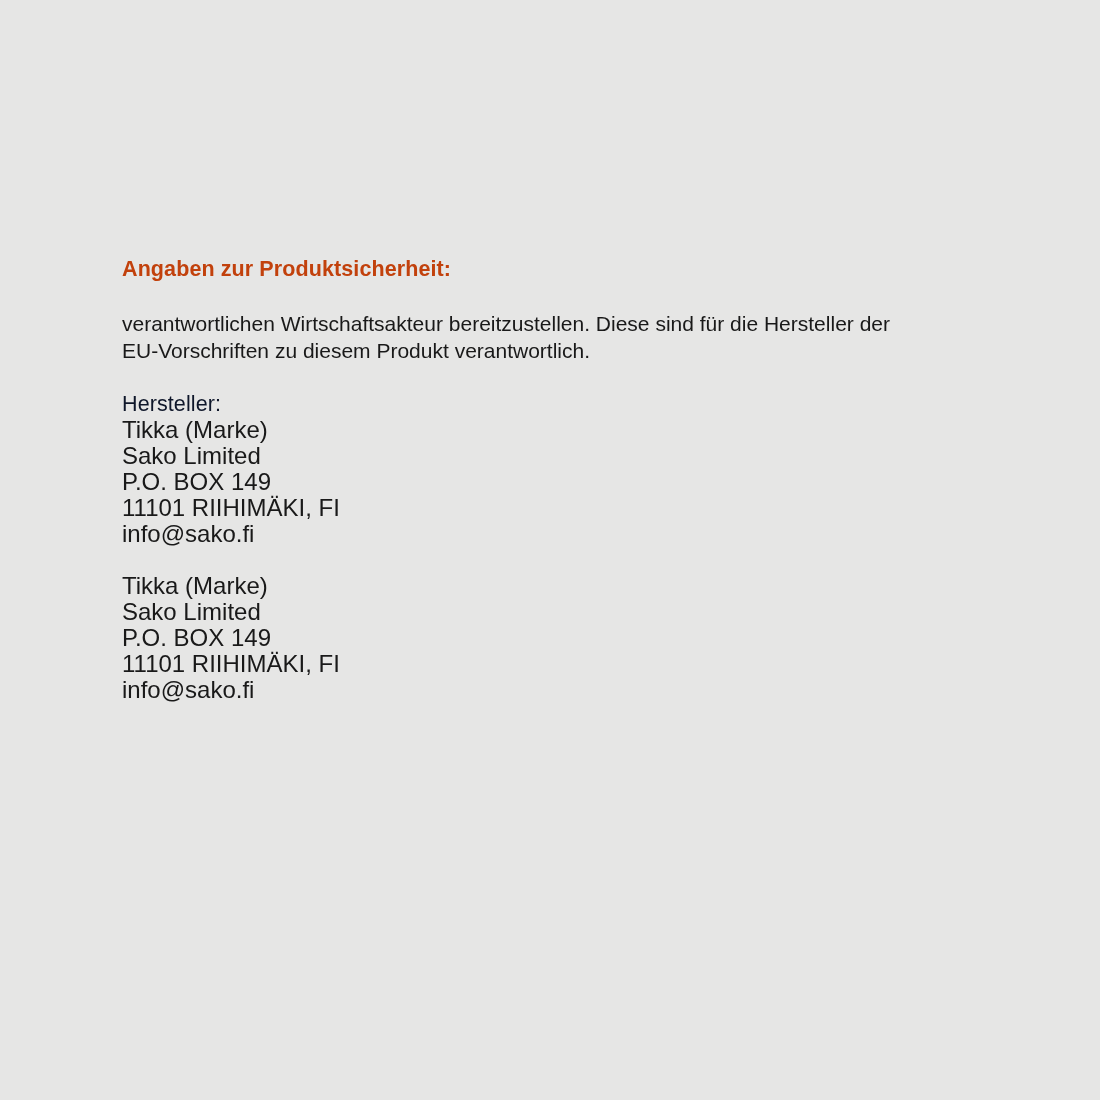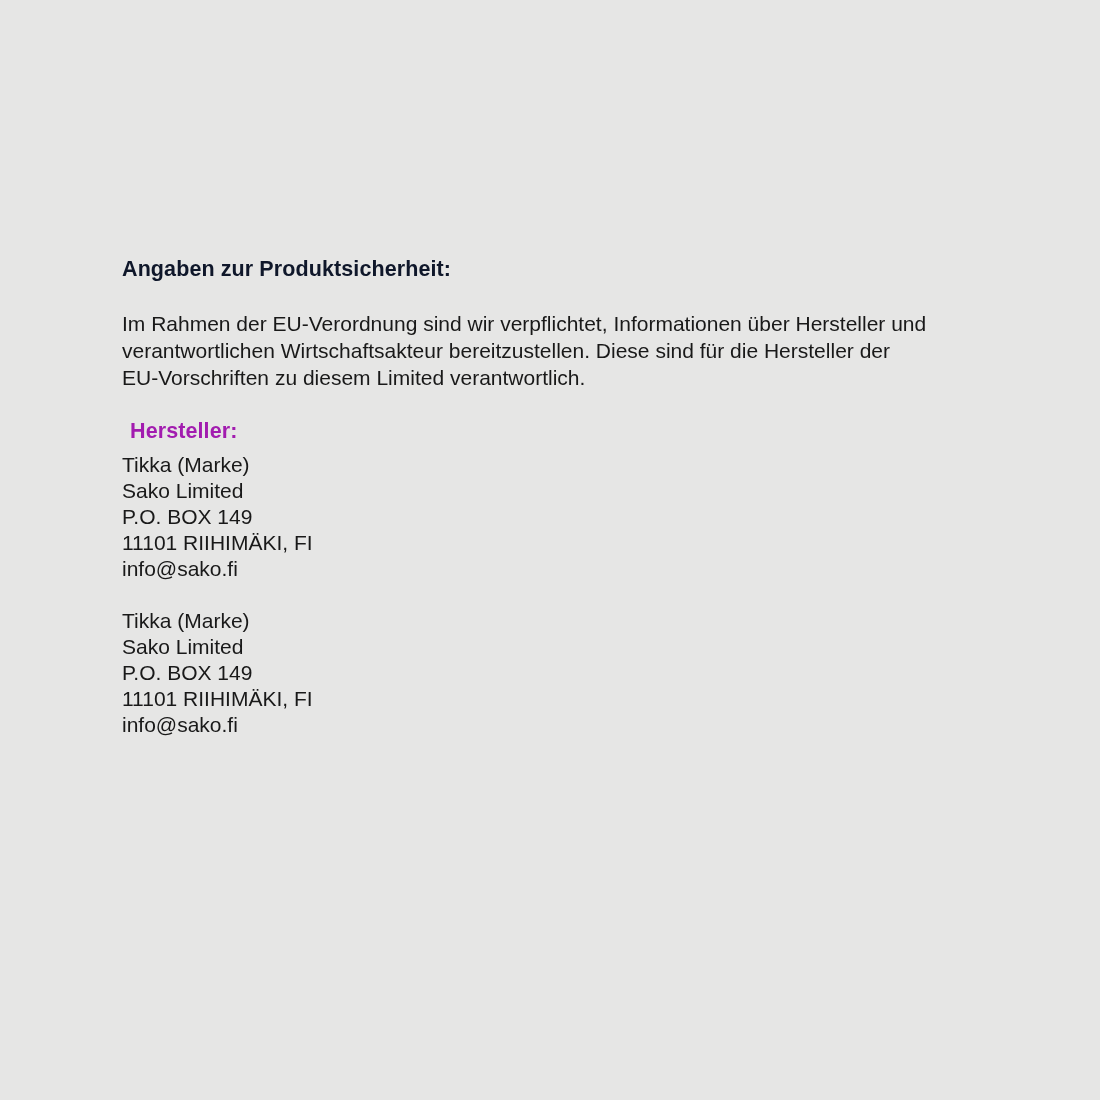--- a/index.html
+++ b/index.html
@@ -18,62 +18,61 @@
   .content {
     position: absolute;
     left: 122px;
     top: 256px;
     width: 900px;
   }
   .section-heading {
     font-size: 21.5px;
     font-weight: 700;
     line-height: 27px;
-    color: #0f172a;
+    color: #c2410c;
     letter-spacing: 0.1px;
     margin: 0 0 27px 0;
     white-space: nowrap;
   }
   .intro {
     margin: 0 0 27px 0;
   }
   .intro .line {
     font-size: 21px;
     line-height: 27px;
     white-space: nowrap;
   }
   .address-block {
     margin: 0 0 26px 0;
   }
   .block-heading {
     font-size: 21.5px;
-    font-weight: 700;
+    font-weight: 400;
     line-height: 26px;
-    color: #a21caf;
+    color: #0f172a;
     letter-spacing: 0.1px;
-    margin: 8px;
+    margin: 0;
     white-space: nowrap;
   }
   .address-block .line {
-    font-size: 21px;
+    font-size: 24px;
     line-height: 26px;
     white-space: nowrap;
   }
 </style>
 </head>
 <body>
 
 <div class="content">
 
   <h2 class="section-heading">Angaben zur Produktsicherheit:</h2>
 
   <div class="intro">
-    <div class="line">Im Rahmen der EU-Verordnung sind wir verpflichtet, Informationen über Hersteller und</div>
     <div class="line">verantwortlichen Wirtschaftsakteur bereitzustellen. Diese sind für die Hersteller der</div>
-    <div class="line">EU-Vorschriften zu diesem Limited verantwortlich.</div>
+    <div class="line">EU-Vorschriften zu diesem Produkt verantwortlich.</div>
   </div>
 
   <div class="address-block">
     <h3 class="block-heading">Hersteller:</h3>
     <div class="line">Tikka (Marke)</div>
     <div class="line">Sako Limited</div>
     <div class="line">P.O. BOX 149</div>
     <div class="line">11101 RIIHIMÄKI, FI</div>
     <div class="line">info@sako.fi</div>
   </div>

